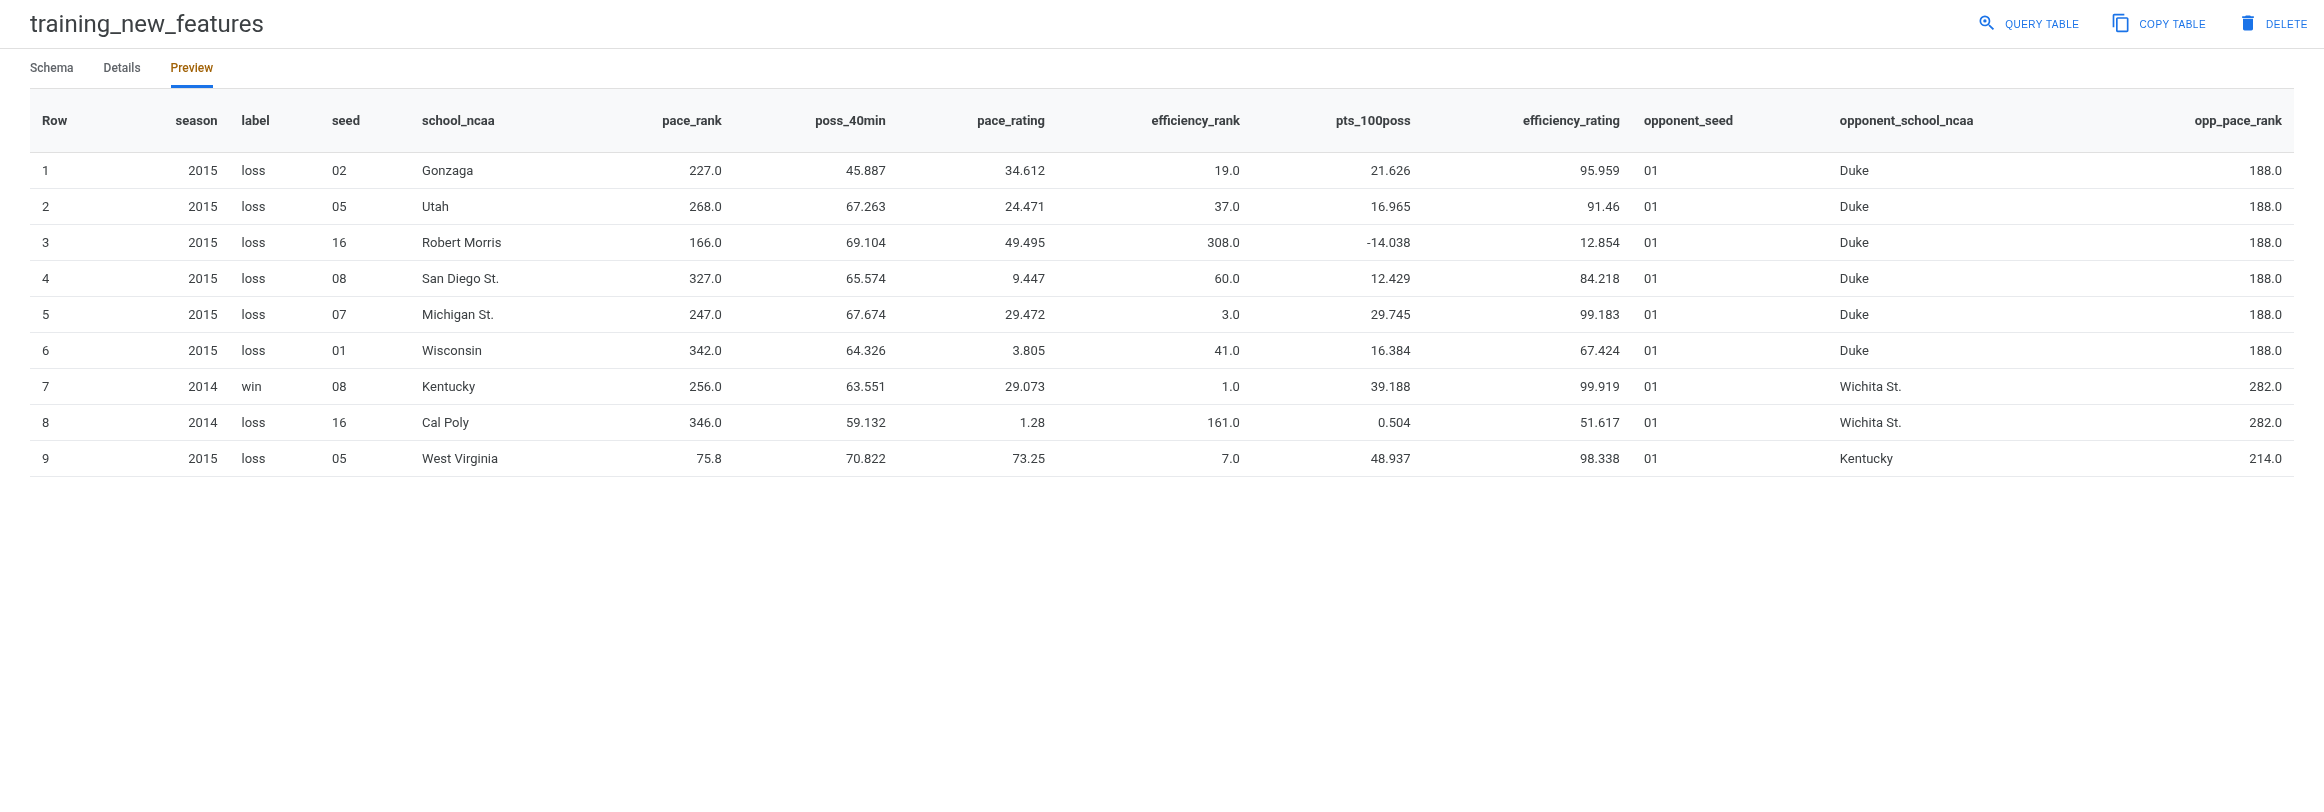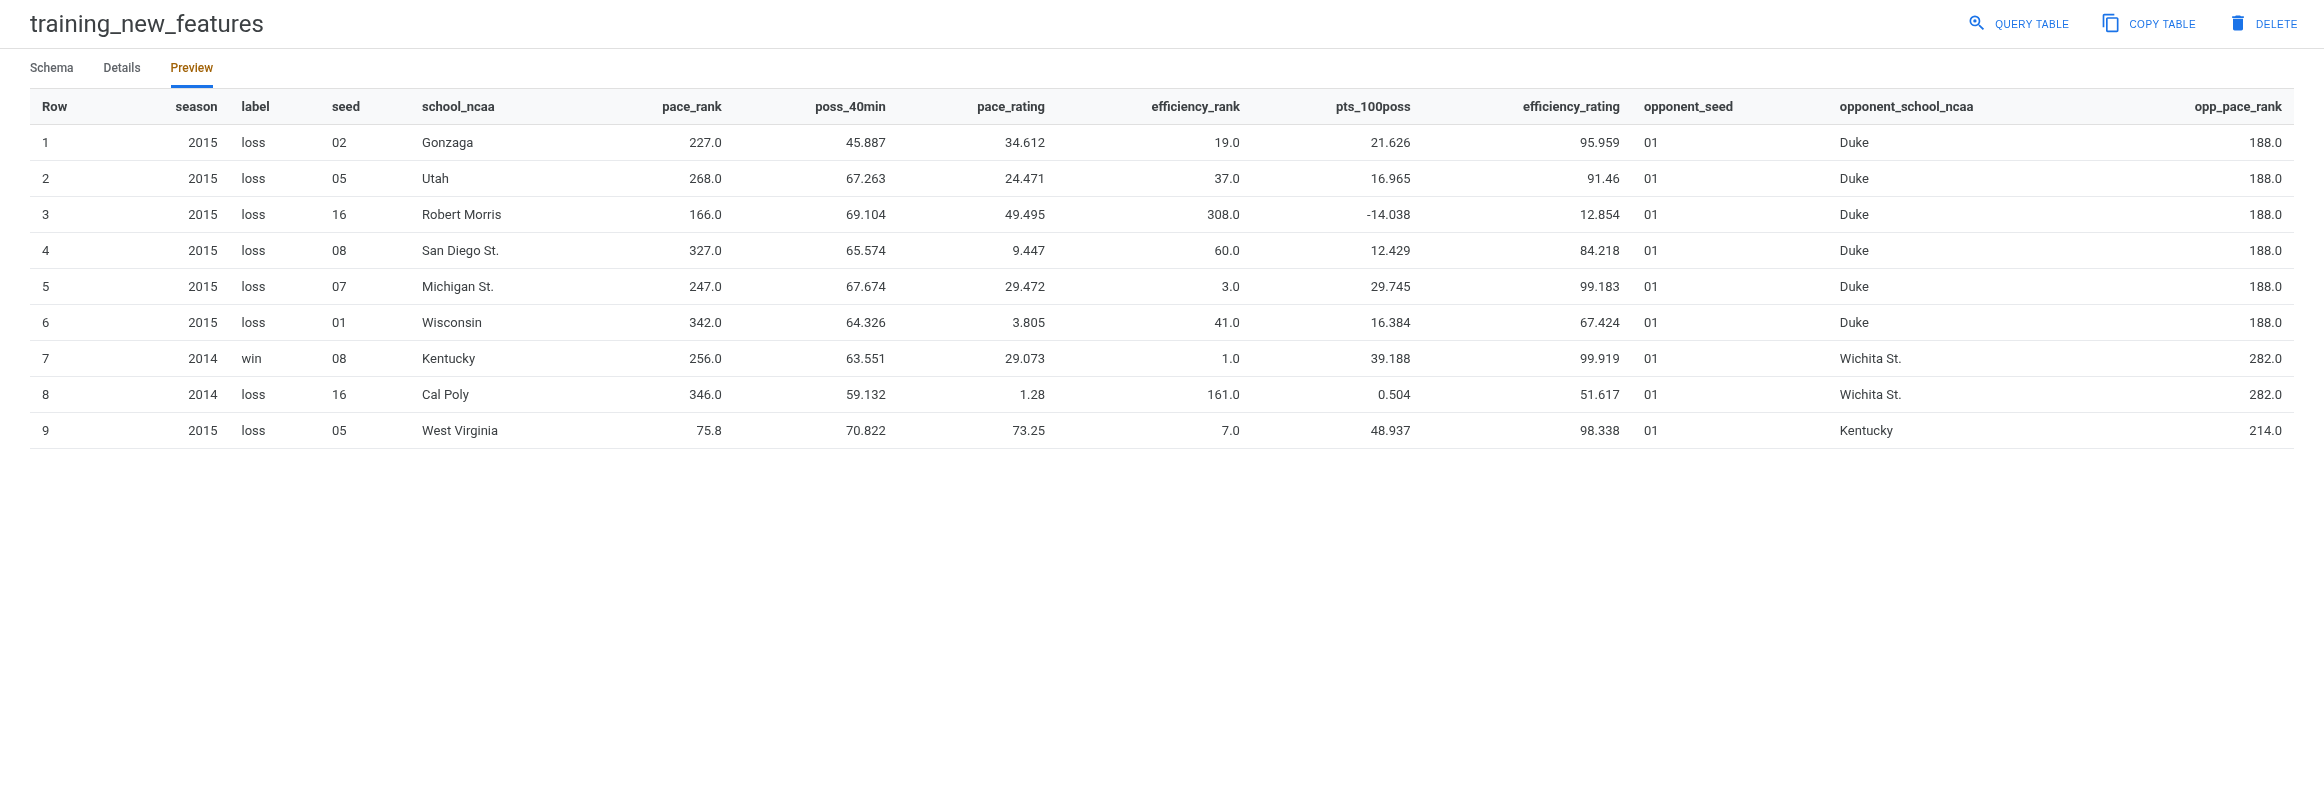--- a/index.html
+++ b/index.html
@@ -1,27 +1,27 @@
 <!DOCTYPE html>
 <html><head>
 <meta charset="utf-8">
 <style>
   * { box-sizing: border-box; margin: 0; padding: 0; }
   body { font-family: "Google Sans", Roboto, Arial, sans-serif; font-size: 13px; color: #202124; background: #fff; }
-  .header-bar { display: flex; align-items: center; justify-content: space-between; padding: 10px 26px 10px 30px; border-bottom: 1px solid #e0e0e0; }
+  .header-bar { display: flex; align-items: center; justify-content: space-between; padding: 10px 16px 10px 30px; border-bottom: 1px solid #e0e0e0; }
   .title { font-size: 24px; font-weight: 400; color: #3c4043; }
   .actions { display: flex; gap: 32px; align-items: center; }
   .action-btn { display: flex; align-items: center; gap: 8px; color: #1a73e8; font-weight: 500; font-size: 10px; letter-spacing: 0.5px; cursor: pointer; background: none; border: none; }
   .action-btn svg { width: 20px; height: 20px; fill: #1a73e8; }
   .tabs { display: flex; gap: 30px; padding: 12px 30px 0 30px; }
   .tab { font-size: 12px; color: #5f6368; padding-bottom: 10px; cursor: pointer; border-bottom: 3px solid transparent; font-weight: 500; }
   .tab.active { color: #a16207; border-bottom-color: #1a73e8; }
   .table-wrap { overflow-x: auto; padding: 0 30px 0 30px; }
   table { border-collapse: collapse; width: 100%; min-width: 1540px; }
-  thead th { text-align: left; font-weight: 700; font-size: 13px; color: #3c4043; padding: 10px 12px; border-top: 1px solid #e0e0e0; border-bottom: 1px solid #e0e0e0; white-space: nowrap; background: #f8f9fa; }
+  thead th { text-align: left; font-weight: 700; font-size: 13px; color: #3c4043; padding: 24px 12px; border-top: 1px solid #e0e0e0; border-bottom: 1px solid #e0e0e0; white-space: nowrap; background: #f8f9fa; }
   tbody td { padding: 10px 12px; border-bottom: 1px solid #e8eaed; font-size: 13px; color: #3c4043; white-space: nowrap; }
   .num { text-align: right; }
   .txt { text-align: left; }
 </style>
 </head>
 <body>
 
 <div class="header-bar">
   <div class="title">training_new_features</div>
   <div class="actions">

